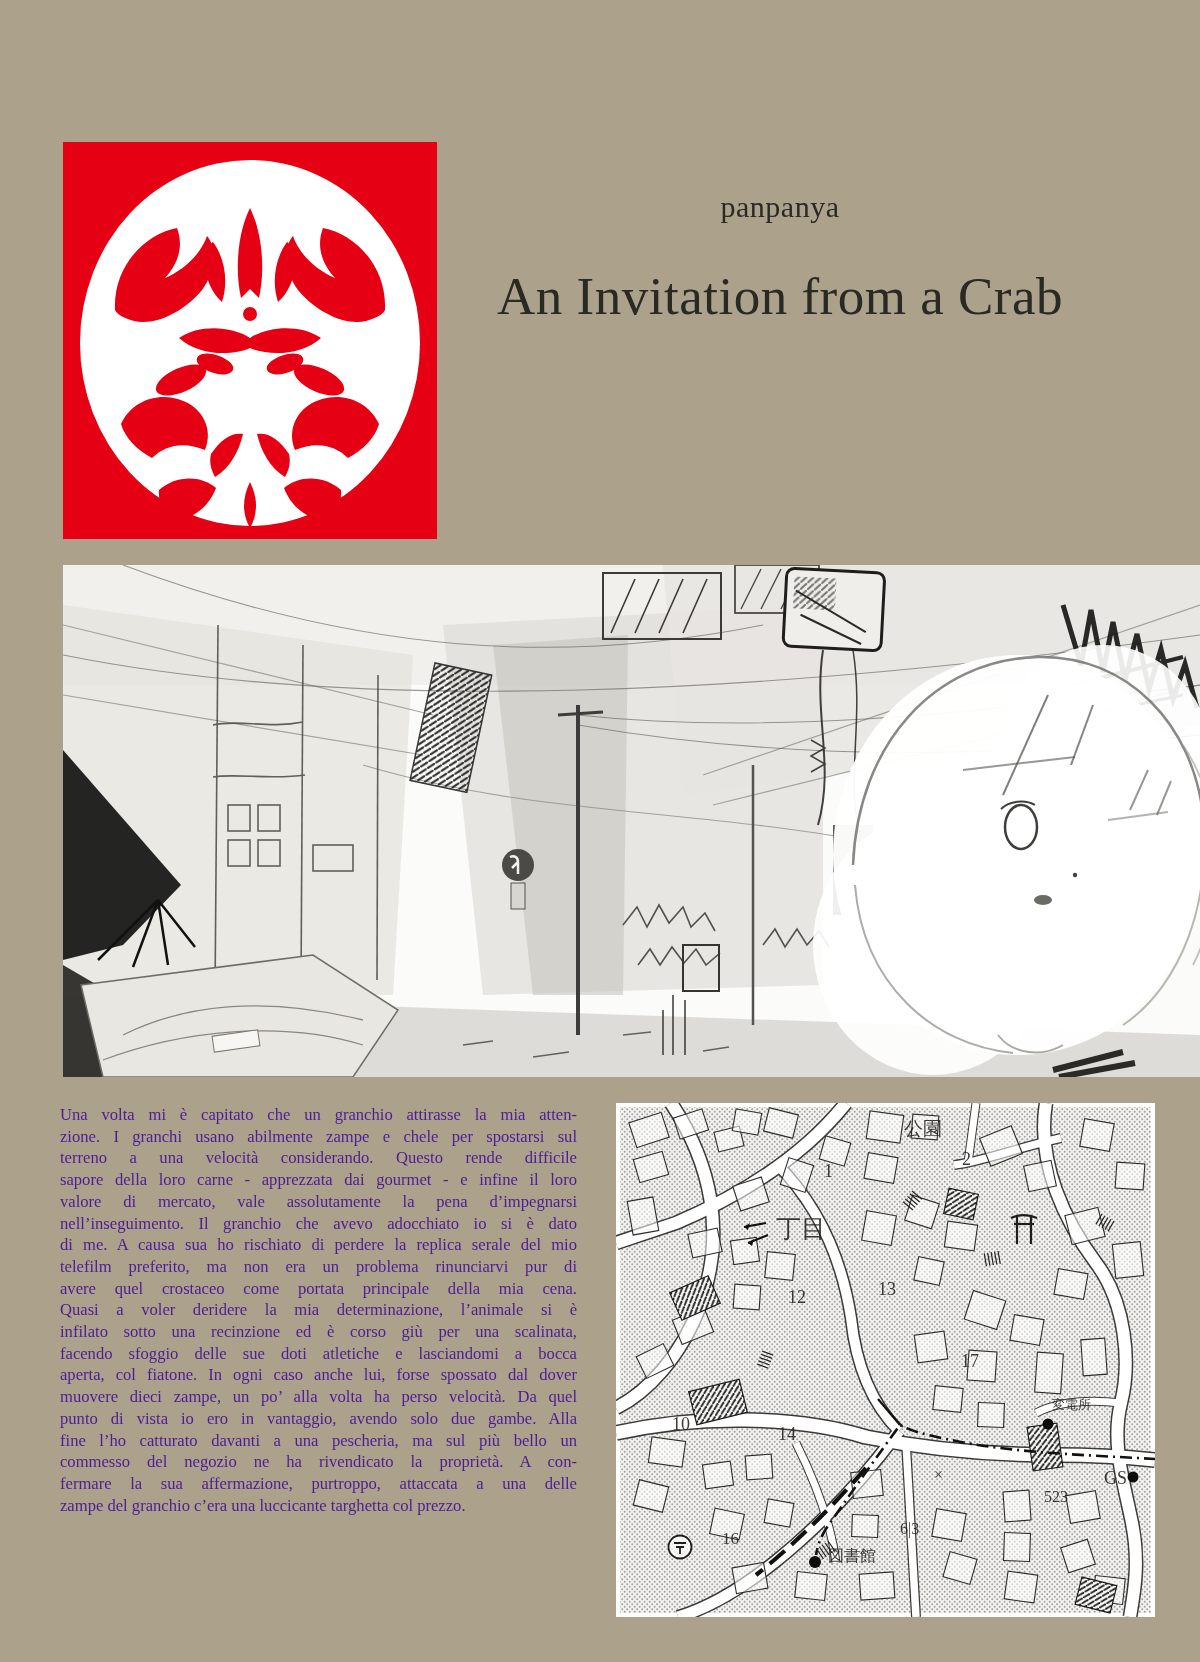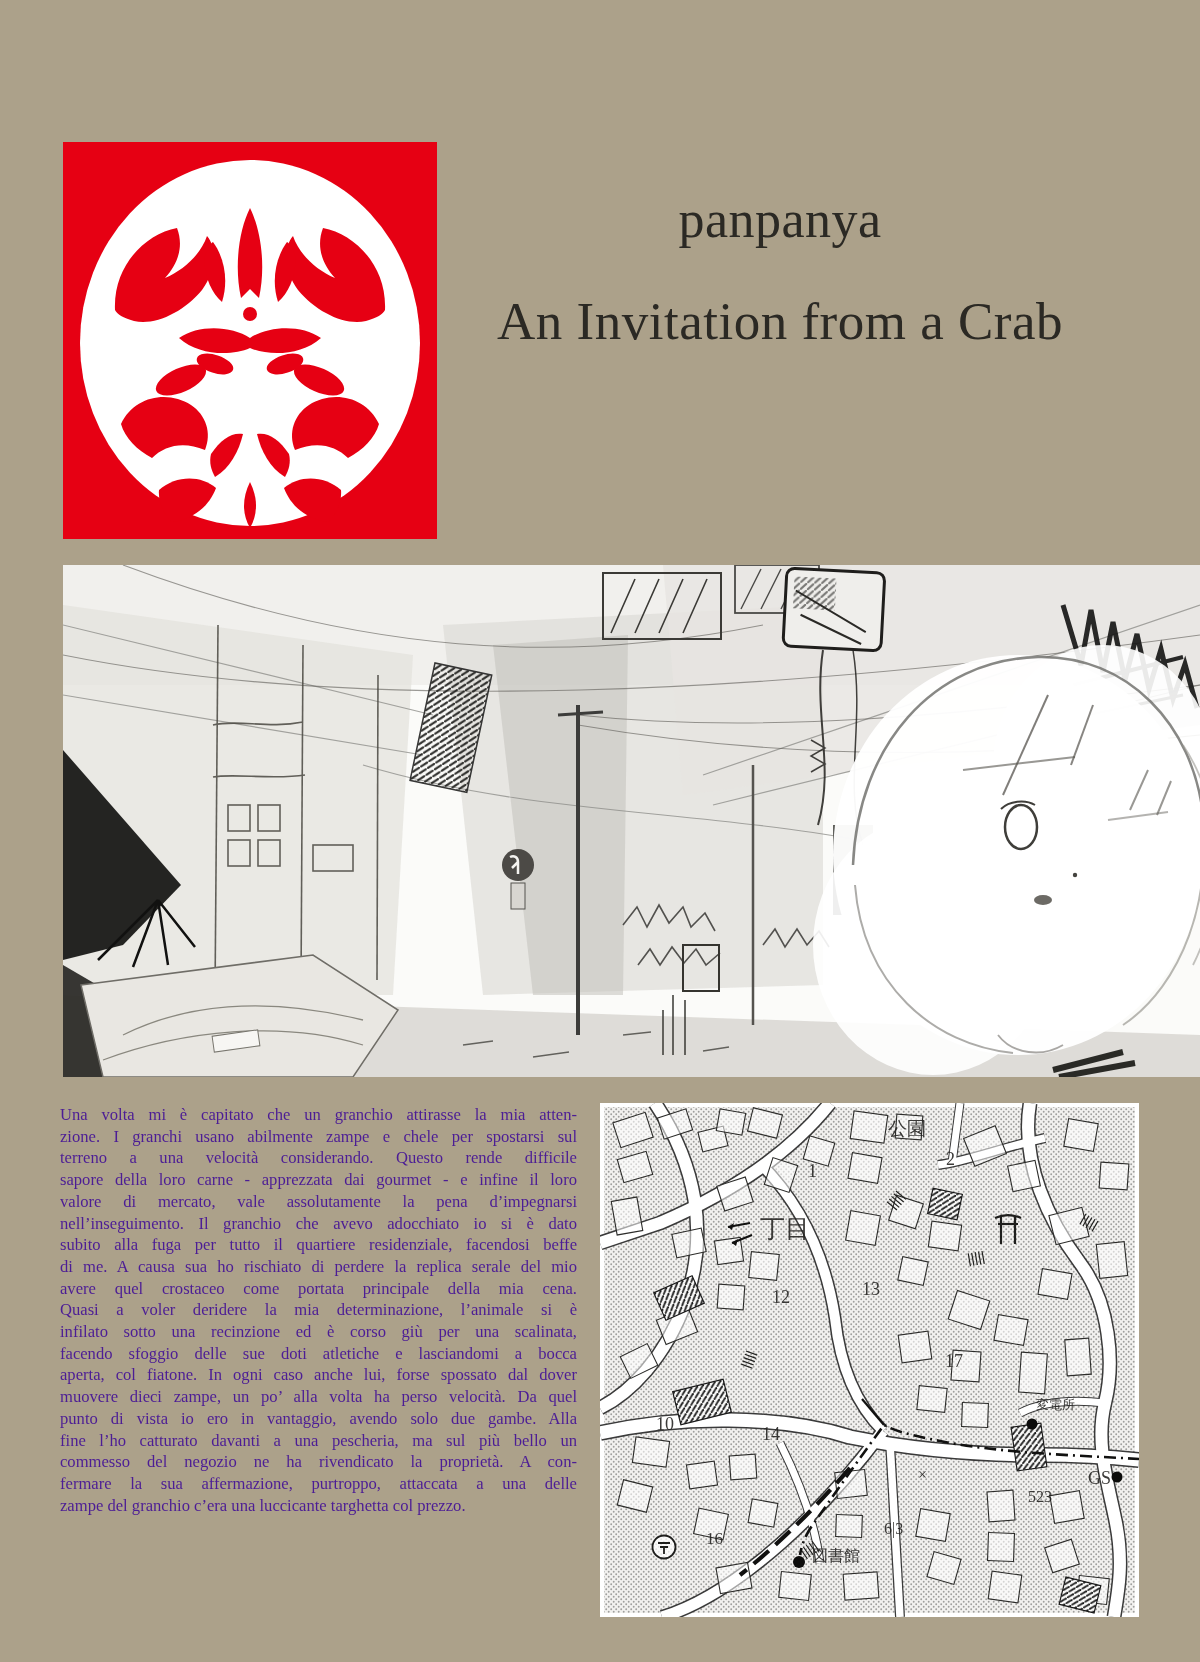--- a/index.html
+++ b/index.html
@@ -3,30 +3,30 @@
 <meta charset="utf-8">
 <style>
   html,body{margin:0;padding:0;}
   body{width:1200px;height:1662px;background:#aca18a;position:relative;overflow:hidden;
        font-family:"Liberation Serif","DejaVu Serif",serif;}
   .abs{position:absolute;}
   
   #logo{left:63px;top:142px;width:374px;height:397px;}
   
   #titleblock{left:420px;top:190px;width:720px;text-align:center;color:#2b2924;}
-  #author{font-size:52px;letter-spacing:.5px;}
+  #author{font-size:30px;letter-spacing:.5px;}
   #booktitle{font-size:53px;margin-top:42px;letter-spacing:.5px;font-family:Liberation Serif, serif;}
   
   #illus{left:63px;top:565px;width:1137px;height:512px;background:#fbfbf9;overflow:hidden;}
   
   #paragraph{left:60px;top:1104px;width:517px;height:458px;color:#4c1d95;font-size:16.6px;}
   #paragraph .line{line-height:21.7px;text-align:justify;text-align-last:justify;white-space:nowrap;}
   #paragraph .line.last{text-align-last:left;}
   
-  #map{left:600px;top:1103px;width:539px;height:514px;background:#84cc16;}
+  #map{left:616px;top:1103px;width:539px;height:514px;background:#84cc16;}
   svg text{fill:#22211f;}
 </style>
 </head>
 <body>
 
 <div id="logo" class="abs">
   <svg width="374" height="397" viewBox="0 0 374 397">
     <rect x="0" y="0" width="374" height="397" fill="#e60013"></rect>
     <ellipse cx="187" cy="201" rx="170" ry="183" fill="#ffffff"></ellipse>
     <g fill="#e60013">
@@ -186,22 +186,22 @@
   </svg>
 </div>
 
 <div id="paragraph" class="abs">
   <div class="line">Una volta mi è capitato che un granchio attirasse la mia atten-</div>
   <div class="line">zione. I granchi usano abilmente zampe e chele per spostarsi sul</div>
   <div class="line">terreno a una velocità considerando. Questo rende difficile</div>
   <div class="line">sapore della loro carne - apprezzata dai gourmet - e infine il loro</div>
   <div class="line">valore di mercato, vale assolutamente la pena d’impegnarsi</div>
   <div class="line">nell’inseguimento. Il granchio che avevo adocchiato io si è dato</div>
-  <div class="line">subito alla fuga per tutto il quartiere residenziale, facendosi beffe</div>
   <div class="line">di me. A causa sua ho rischiato di perdere la replica serale del mio</div>
+  <div class="line">telefilm preferito, ma non era un problema rinunciarvi pur di</div>
   <div class="line">avere quel crostaceo come portata principale della mia cena.</div>
   <div class="line">Quasi a voler deridere la mia determinazione, l’animale si è</div>
   <div class="line">infilato sotto una recinzione ed è corso giù per una scalinata,</div>
   <div class="line">facendo sfoggio delle sue doti atletiche e lasciandomi a bocca</div>
   <div class="line">aperta, col fiatone. In ogni caso anche lui, forse spossato dal dover</div>
   <div class="line">muovere dieci zampe, un po’ alla volta ha perso velocità. Da quel</div>
   <div class="line">punto di vista io ero in vantaggio, avendo solo due gambe. Alla</div>
   <div class="line">fine l’ho catturato davanti a una pescheria, ma sul più bello un</div>
   <div class="line">commesso del negozio ne ha rivendicato la proprietà. A con-</div>
   <div class="line">fermare la sua affermazione, purtroppo, attaccata a una delle</div>

